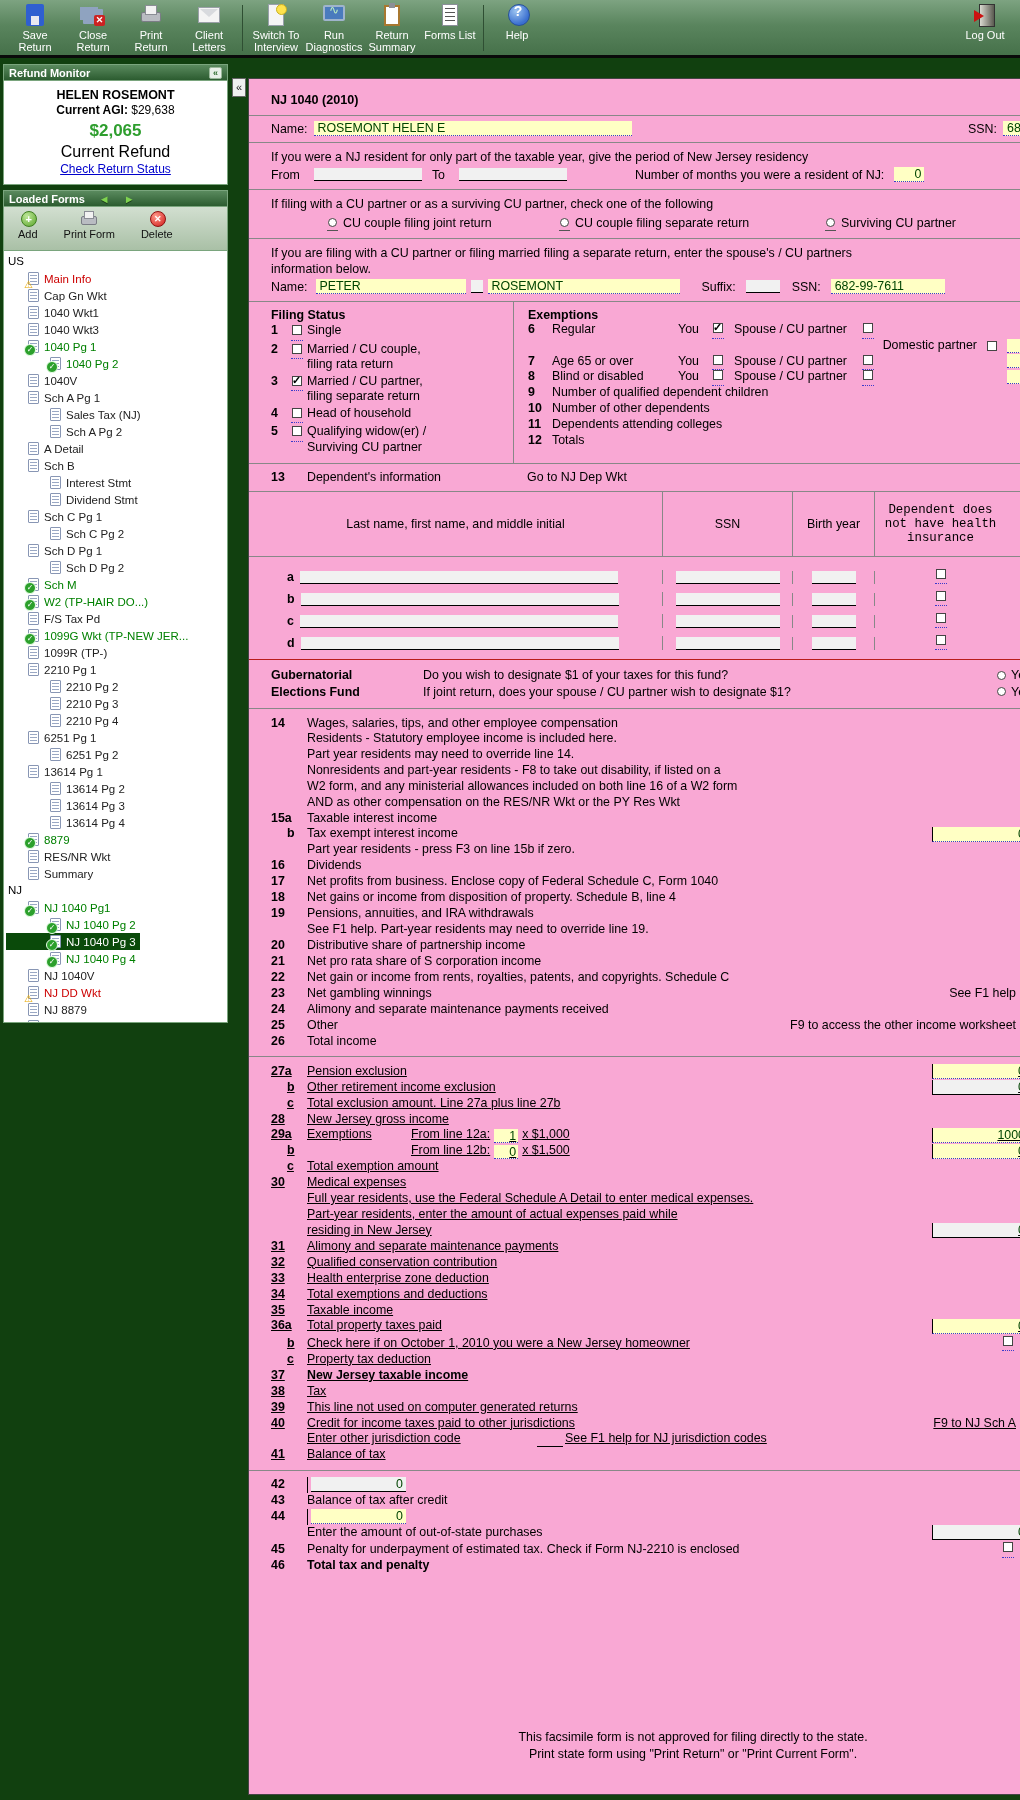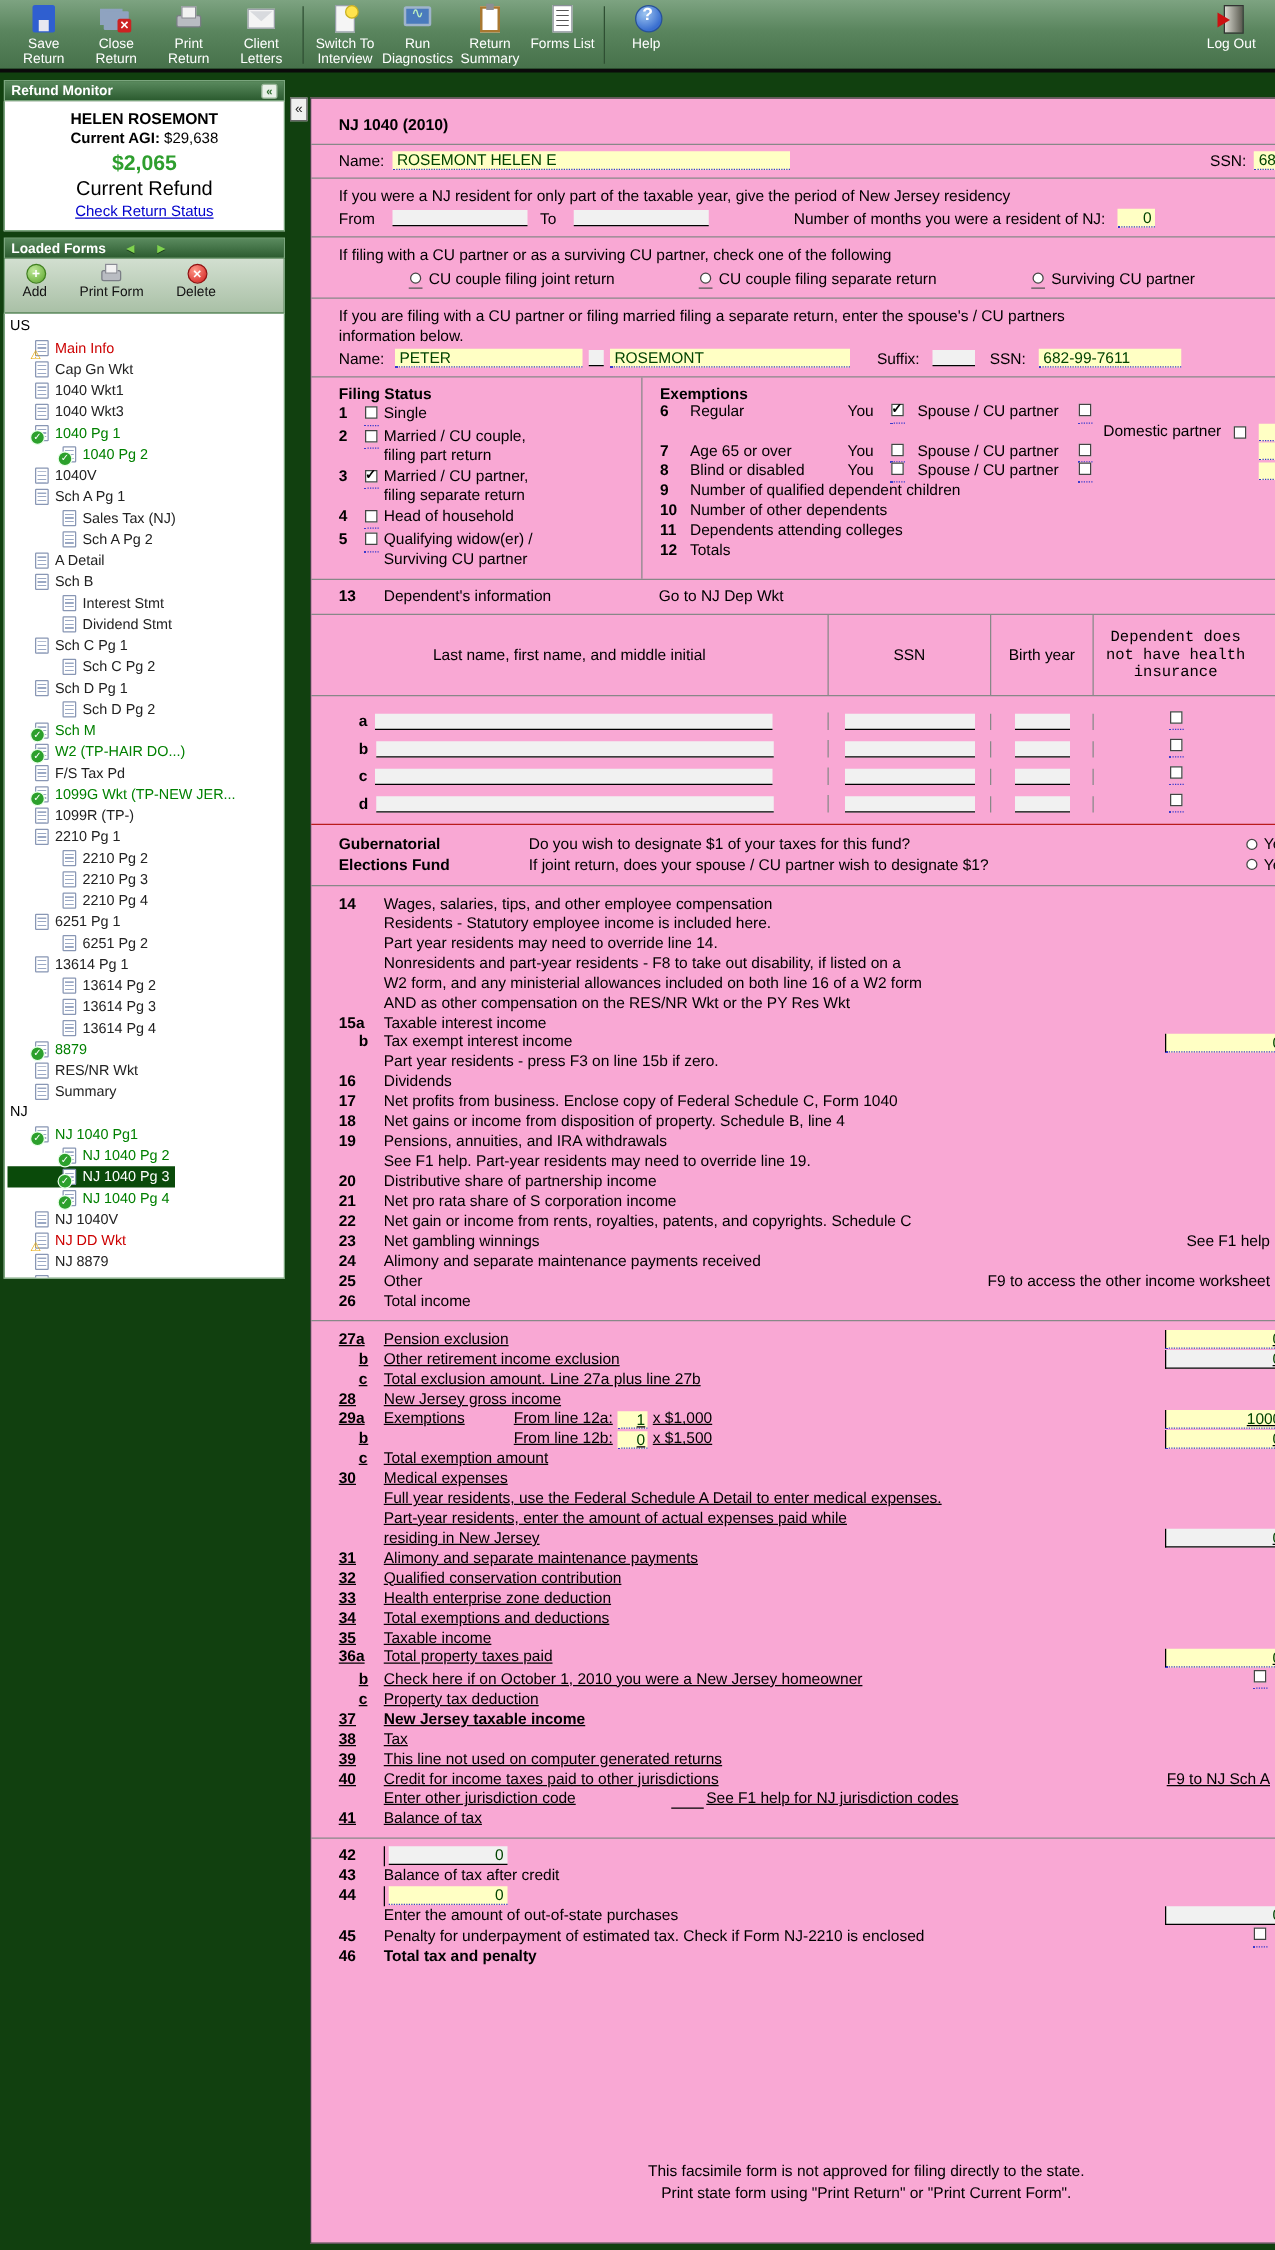--- a/index.html
+++ b/index.html
@@ -491,21 +491,21 @@
             <span class="cbu" style="align-self: flex-start;"><span class="cb"></span></span>
             <span class="lines">
               <div>Single</div>
             </span>
           </div>
           <div class="fs-item">
             <span class="n">2</span>
             <span class="cbu" style="align-self: flex-start;"><span class="cb"></span></span>
             <span class="lines">
               <div>Married / CU couple,</div>
-              <div>filing part return</div>
+              <div>filing rata return</div>
             </span>
           </div>
           <div class="fs-item">
             <span class="n">3</span>
             <span class="cbu" style="align-self: flex-start;"><span class="cb on"></span></span>
             <span class="lines">
               <div>Married / CU partner,</div>
               <div>filing separate return</div>
             </span>
           </div>

